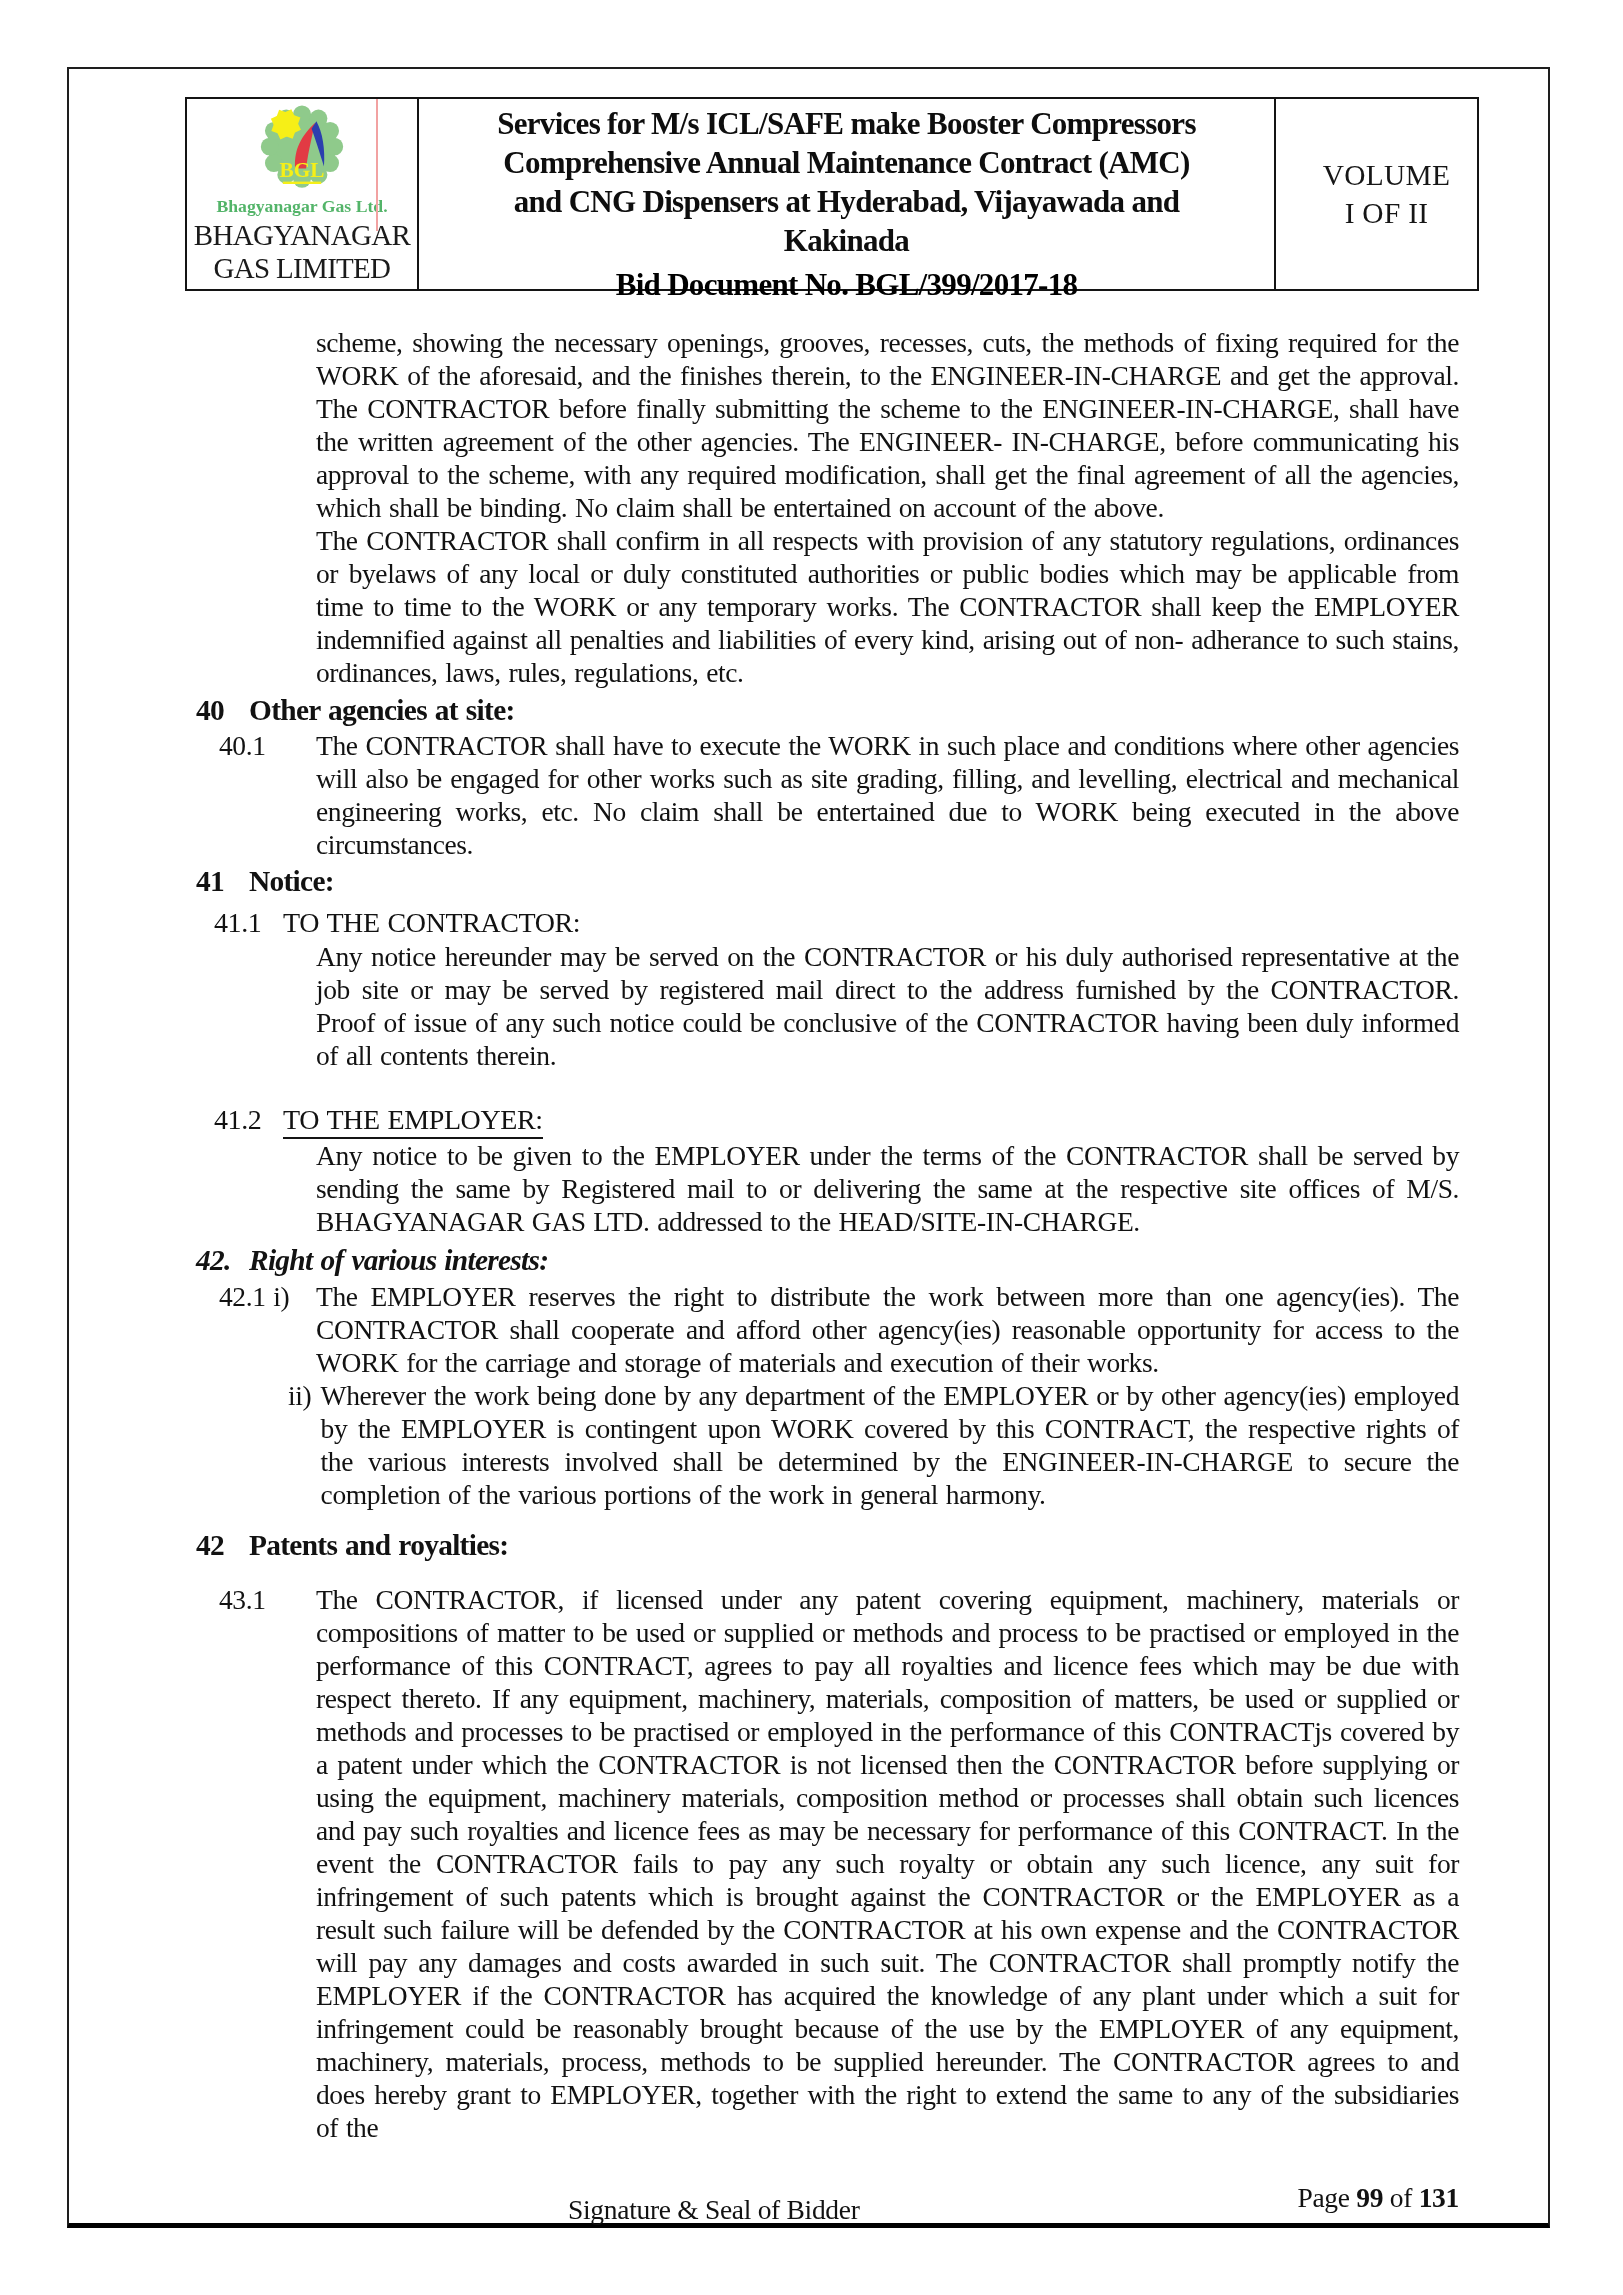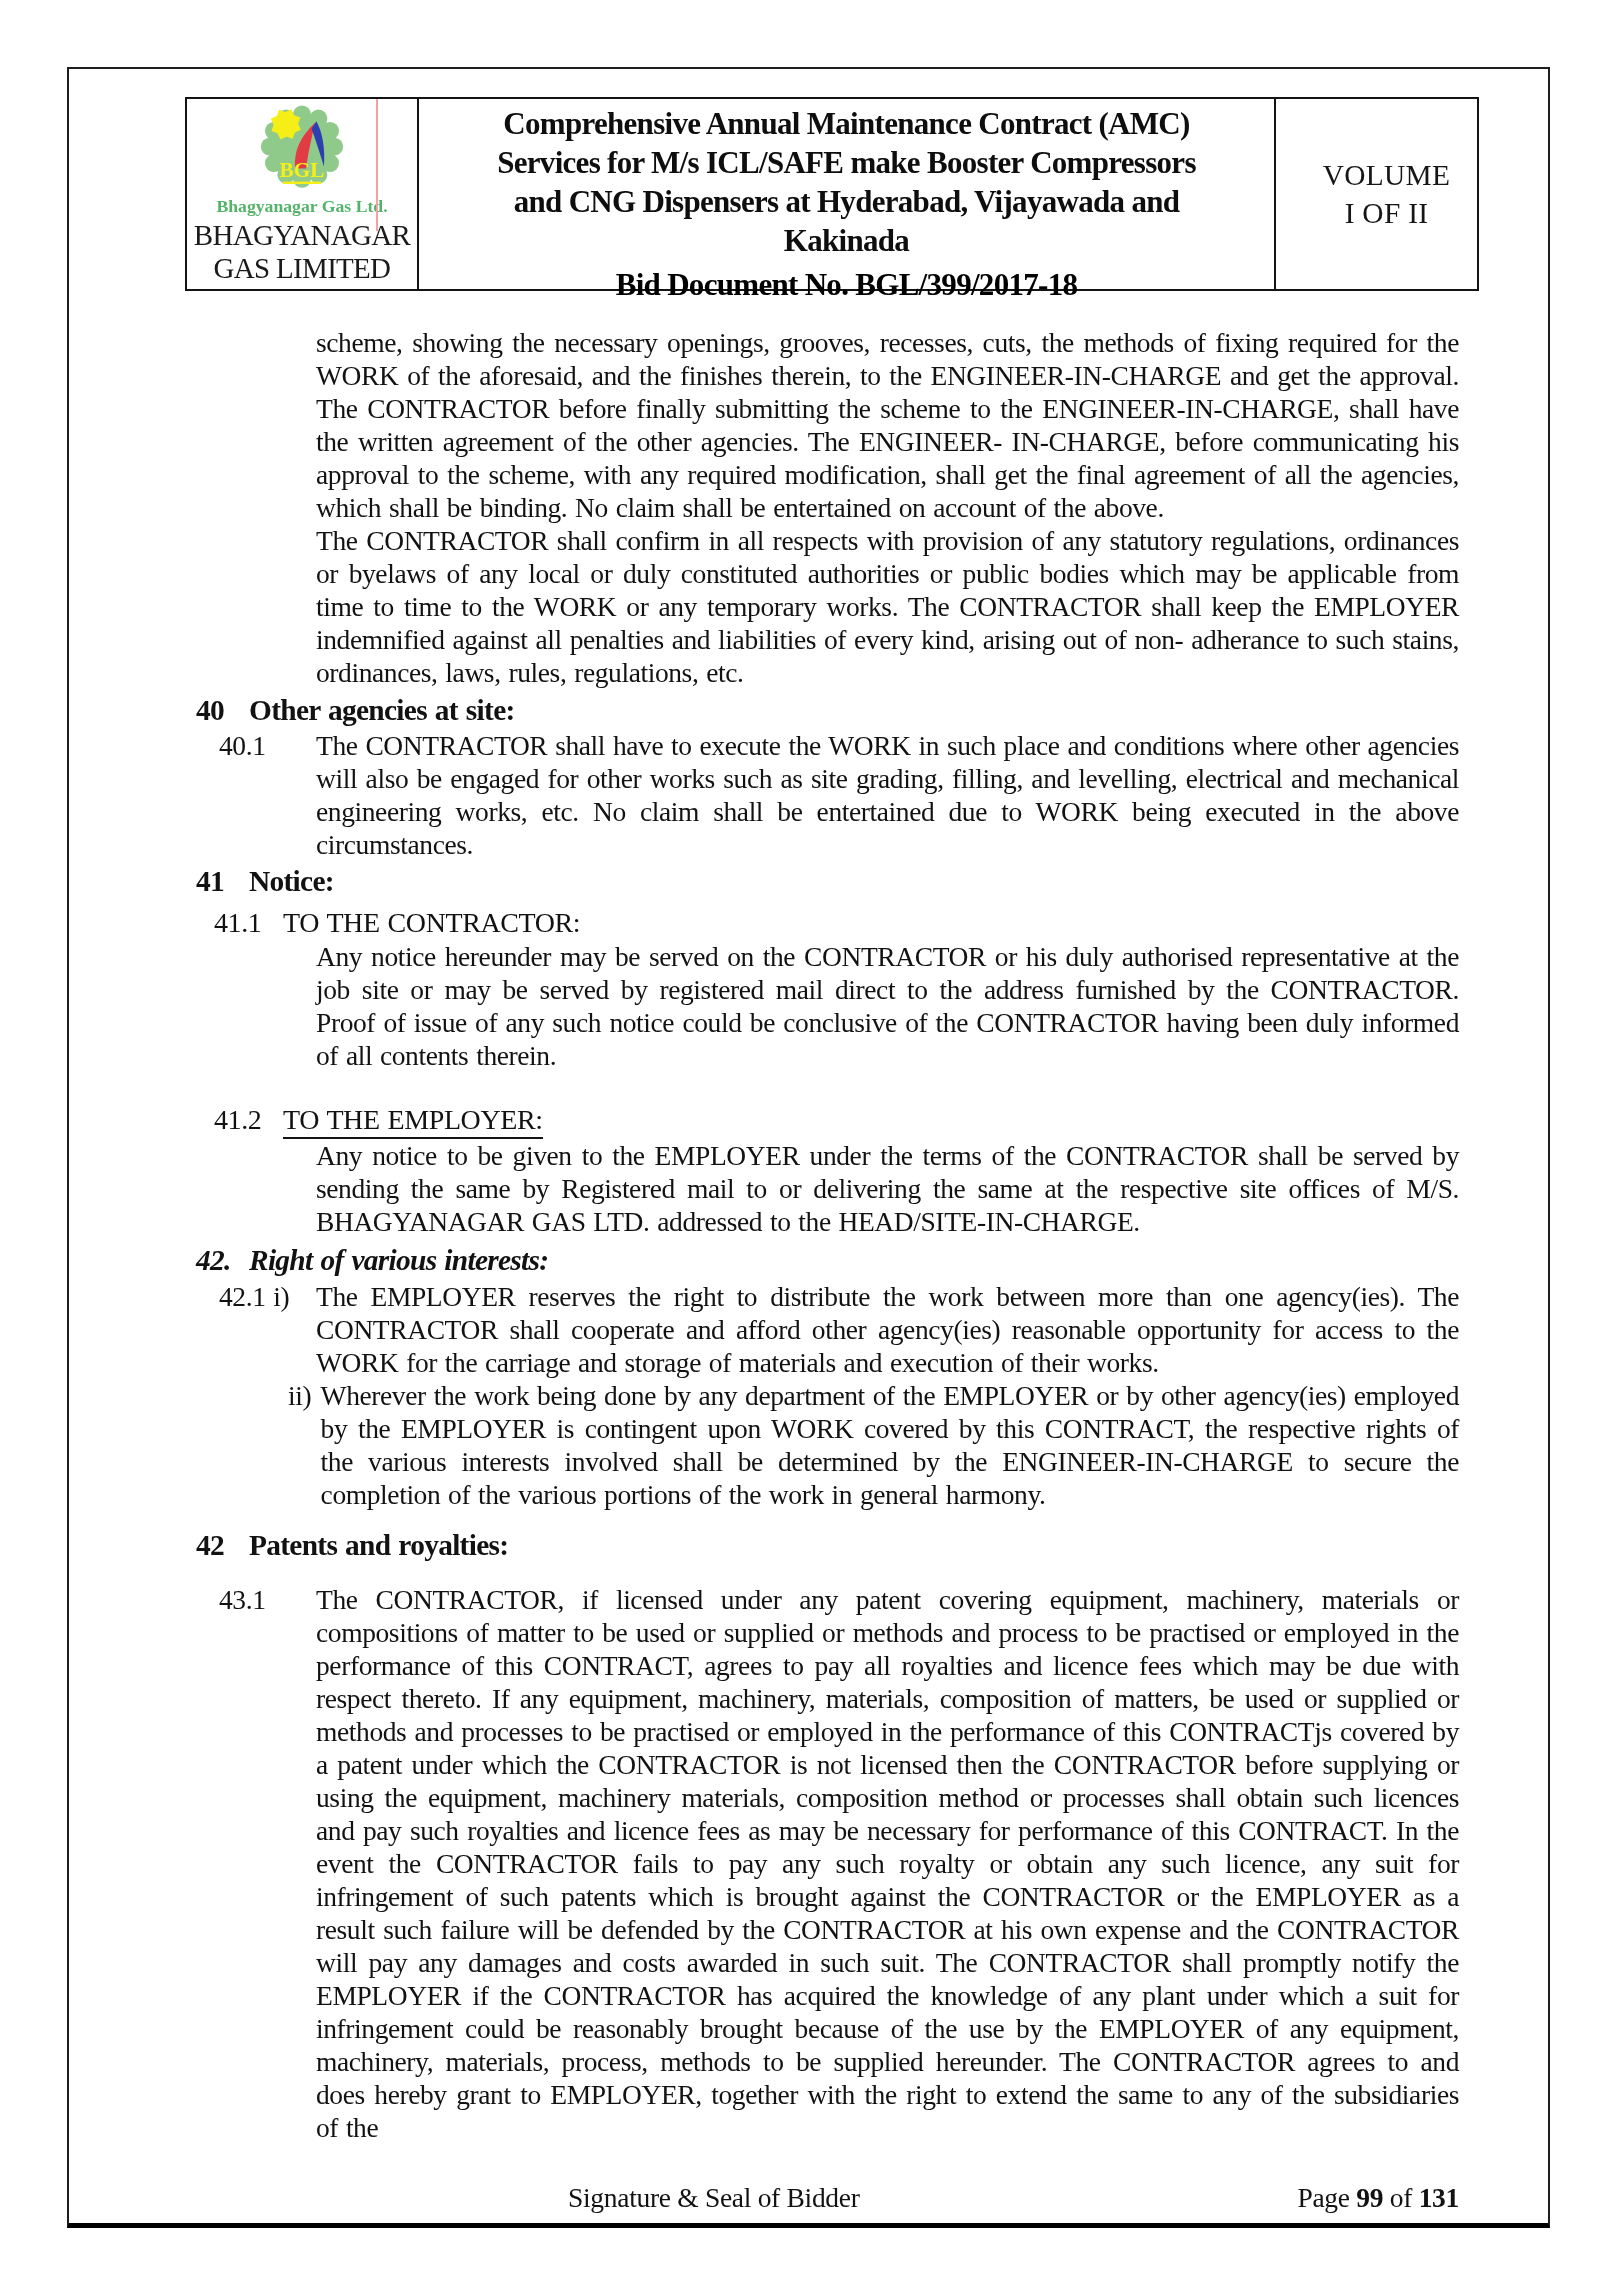--- a/index.html
+++ b/index.html
@@ -67,21 +67,21 @@
   .m42r{margin-top:5px;font-style:italic;}
   .m42-1{margin-top:1.3px;}
   .m42p{margin-top:17px;}
   .m43-1{margin-top:20px;}
   .mh40{margin-top:3.9px;}
   .ii-para .marker{left:-28px;top:0;}
   .ii-para{padding-left:4.6px;}
   
   .footer{position:absolute;left:0;top:2182px;width:1623px;height:42px;
     font-size:27.5px;color:#121212;letter-spacing:-0.3px;}
-  .footer-signature{position:absolute;left:568px;top:0;}
+  .footer-signature{position:absolute;left:568px;top:12px;}
   .footer-page{position:absolute;right:164px;top:0;}
   .footer-page .b{font-weight:bold;}
 </style>
 </head>
 <body>
 
 <div class="page-frame"></div>
 
 <div class="header-table">
 
@@ -112,22 +112,22 @@
       <path d="M91,31 C100,47 104,72 102,97 C96,77 89,56 84,42 Z" fill="#2c3fae"></path>
       <text x="70" y="113" font-size="31" font-weight="bold" fill="#f6ef17" text-anchor="middle" font-family="Liberation Serif, serif">BGL</text>
       <rect x="42" y="119" width="56" height="3.5" fill="#f6ef17"></rect>
     </svg>
     <div class="logo-sub">Bhagyanagar Gas Ltd.</div>
     <div class="org-name">BHAGYANAGAR</div>
     <div class="org-name" style="margin-top:0;">GAS LIMITED</div>
   </div>
 
   <div class="cell cell-title">
+    <div class="title-line">Services for M/s ICL/SAFE make Booster Compressors</div>
     <div class="title-line">Comprehensive Annual Maintenance Contract (AMC)</div>
-    <div class="title-line">Services for M/s ICL/SAFE make Booster Compressors</div>
     <div class="title-line">and CNG Dispensers at Hyderabad, Vijayawada and</div>
     <div class="title-line">Kakinada</div>
     <div class="bid-line">Bid Document No. BGL/399/2017-18</div>
   </div>
 
   <div class="cell cell-volume">
     <div class="volume-line">VOLUME</div>
     <div class="volume-line">I OF II</div>
   </div>
 </div>

